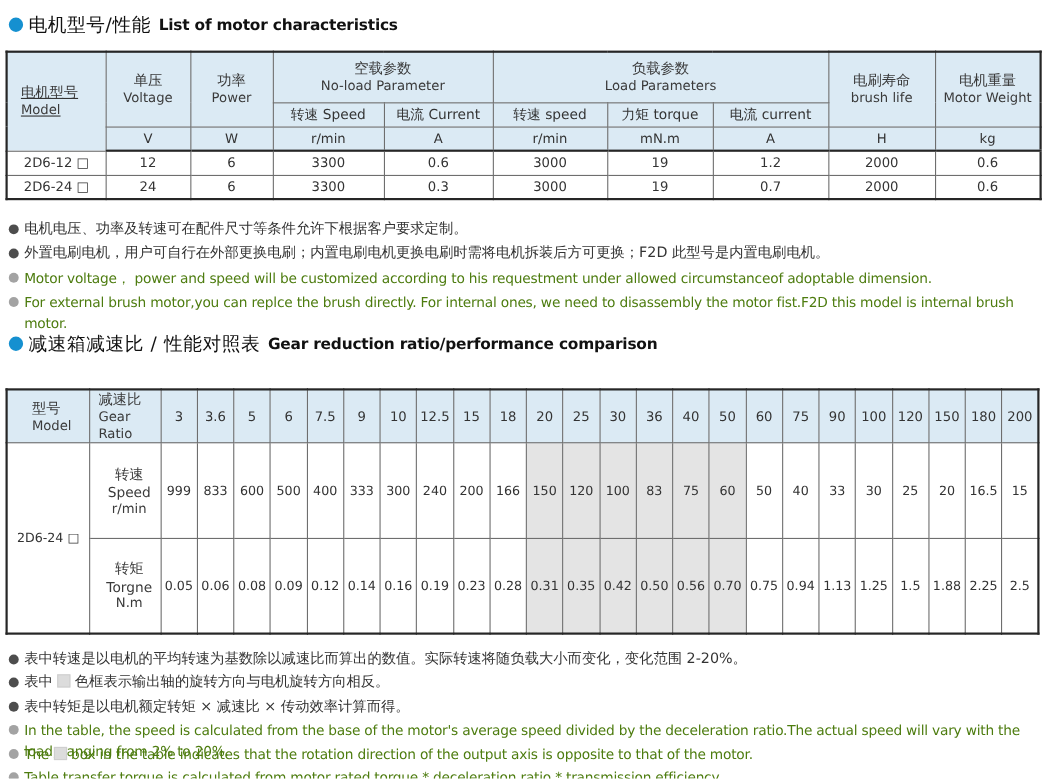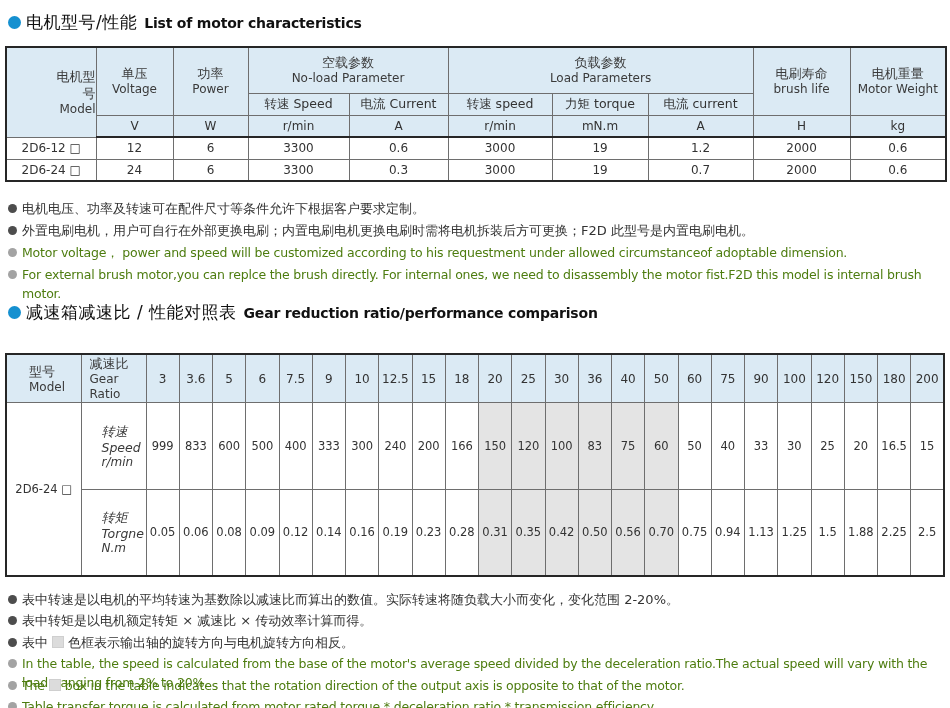--- a/index.html
+++ b/index.html
@@ -20,29 +20,29 @@
   th, td { border:1px solid #6e6e6e; font-weight:400; text-align:center; vertical-align:middle; color:#333; }
   .mtable { margin-top:12px; border:2px solid #262626; }
   .gtable { border:2px solid #262626; margin-top:29px; }
   .hd { background:#dbeaf4; }
   .zh-line { font-size:13px; color:#3a3a3a; line-height:17px; }
   .en-line { font-size:12px; color:#3a3a3a; line-height:15px; }
   .mtable .rowA th { height:46px; }
   .mtable .rowB th { height:22px; font-size:12.5px; }
   .mtable .rowC th { height:22px; font-size:12px; border-bottom:2px solid #262626; }
   .mtable .drow td { height:22px; font-size:12px; background:#fff; }
-  .model-hd { text-align:right; padding-left:48px; }
+  .model-hd { text-align:left; padding-left:12px;text-decoration:underline; }
 
   .gtable .ghead th { height:46px; font-size:12px; }
   .gtable .ghead .model-col { text-align:left; padding-left:22px; }
   .gtable .ghead .ratio-col { text-align:left; padding-left:8px; }
   .gtable td { background:#fff; font-size:11.5px; }
   .gtable .rspeed td { height:87px; }
   .gtable .rtorque td { height:86px; }
-  .gtable .lbl { text-align:left; padding-left:20px;font-style:italic; }
+  .gtable .lbl { text-align:center; padding-left:8px; }
   .gtable .lbl .zh-line { font-size:13px; }
   .gtable .lbl .en-line { font-size:12.5px; }
   .gtable .lbl .unit { font-size:12px; color:#3a3a3a; line-height:15px; }
   .gtable td.shade { background:#e4e4e4; }
   .gmodel { font-size:12.5px; }
 
   
   .notes { margin-left:8px; }
   .notes-top { margin-top:17px; }
   .notes-bottom { margin-top:13px; }
@@ -310,27 +310,27 @@
   </tbody>
     </table>
 
   <div class="notes notes-bottom">
     <div class="note">
       <span class="b b-dark"></span>
       <span class="txt-zh">表中转速是以电机的平均转速为基数除以减速比而算出的数值。实际转速将随负载大小而变化，变化范围 2-20%。</span>
     </div>
     <div class="note">
       <span class="b b-dark"></span>
+      <span class="txt-zh"><span>表中</span><span class="gray-box"></span><span>色框表示输出轴的旋转方向与电机旋转方向相反。</span></span>
+    </div>
+    <div class="note">
+      <span class="b b-dark"></span>
       <span class="txt-zh">表中转矩是以电机额定转矩 × 减速比 × 传动效率计算而得。</span>
     </div>
     <div class="note">
-      <span class="b b-dark"></span>
-      <span class="txt-zh"><span>表中</span><span class="gray-box"></span><span>色框表示输出轴的旋转方向与电机旋转方向相反。</span></span>
-    </div>
-    <div class="note">
       <span class="b b-lite"></span>
       <span class="txt-en">In the table, the speed is calculated from the base of the motor's average speed  divided by the deceleration ratio.The actual speed will vary with the load, ranging from 2% to 20%.</span>
     </div>
     <div class="note">
       <span class="b b-lite"></span>
       <span class="txt-en"><span>The</span><span class="gray-box"></span><span>box in the table indicates that the rotation direction of the output axis is opposite to that of the motor.</span></span>
     </div>
     <div class="note">
       <span class="b b-lite"></span>
       <span class="txt-en">Table transfer torque is calculated from motor rated torque * deceleration ratio * transmission efficiency.</span>

